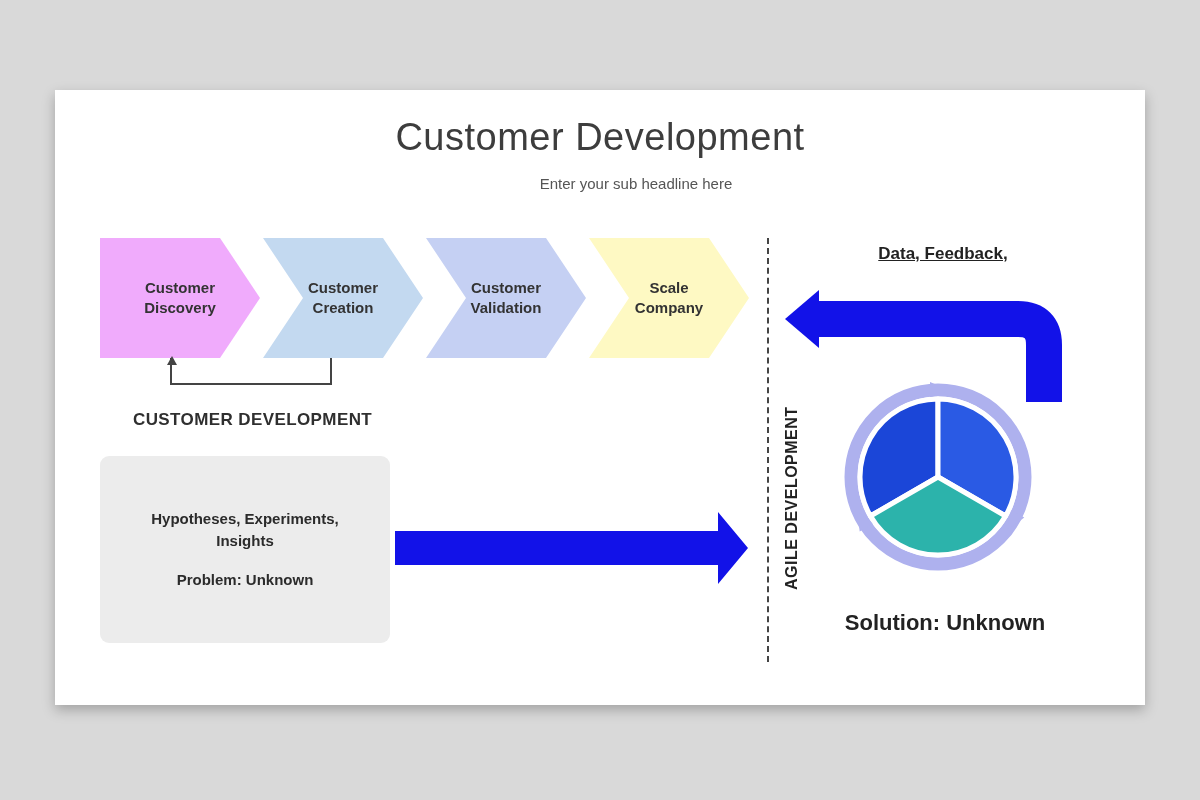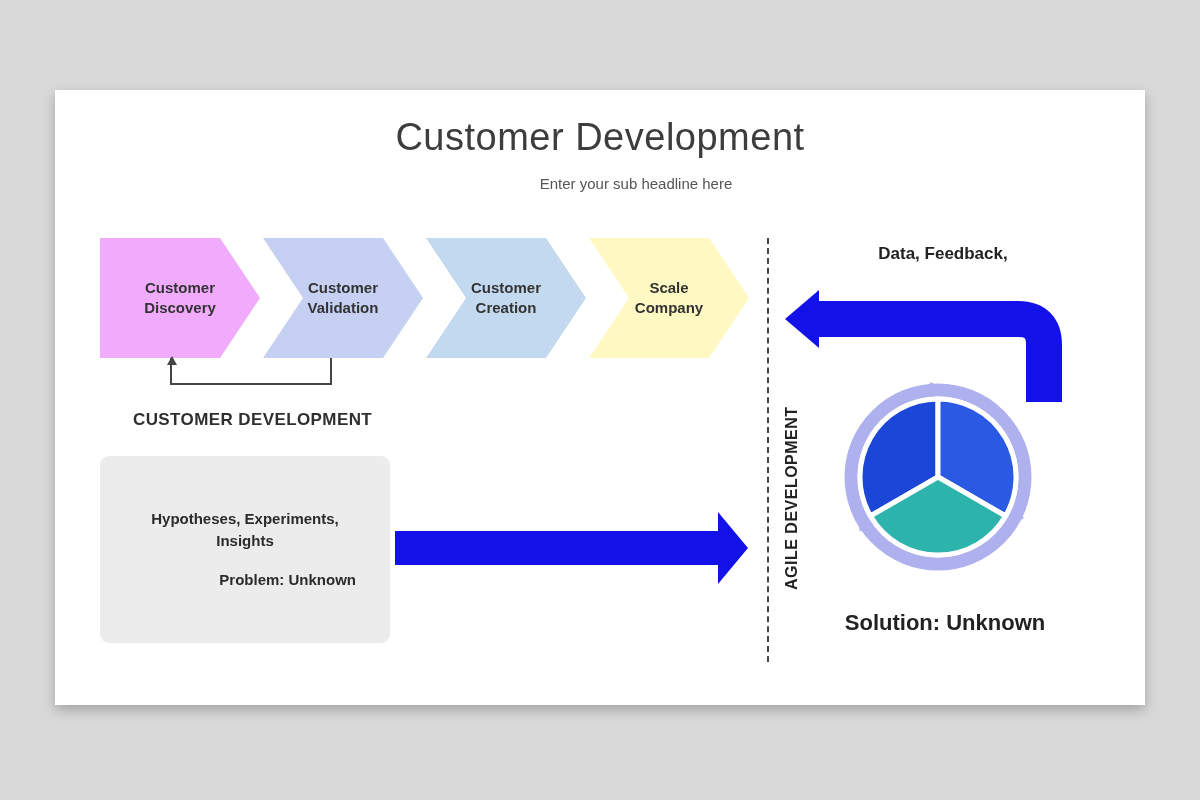--- a/index.html
+++ b/index.html
@@ -64,21 +64,21 @@
   .process-caption {
     position:absolute; left:78px; top:320px;
     font-size:17px; font-weight:bold; color:#2f2f2f;
     letter-spacing:0.4px;
   }
 
   .hypo-box {
     position:absolute; left:45px; top:366px;
     width:290px; height:187px;
     background:#ececec; border-radius:9px;
-    display:flex; flex-direction:column; align-items:flex-end; justify-content:center;
+    display:flex; flex-direction:column; align-items:center; justify-content:center;
     gap:16px; padding:0 34px; box-sizing:border-box;
     text-align:center;
   }
   .hypo-line {
     font-size:15px; font-weight:bold; color:#2b2b2b; line-height:1.5;
   }
 
   .problem-arrow {
     position:absolute; left:340px; top:422px;
     width:353px; height:72px;
@@ -93,21 +93,21 @@
     position:absolute; left:728px; top:300px; height:200px;
     writing-mode:vertical-rl; transform:rotate(180deg);
     display:flex; align-items:center;
     font-size:16px; font-weight:bold; color:#222222;
     letter-spacing:0.5px; white-space:nowrap;
   }
 
   .feedback-text {
     position:absolute; left:768px; top:153px; width:240px;
     text-align:center; font-size:17px; font-weight:bold;
-    color:#222222; line-height:1.3;
+    color:#222222; line-height:1.3;text-decoration:underline;
   }
   .elbow {
     position:absolute; left:728px; top:200px;
     width:330px; height:125px;
   }
   .cycle {
     position:absolute; left:783px; top:287px;
     width:200px; height:200px;
   }
   .solution-label {
@@ -120,25 +120,25 @@
 
 <div class="slide">
 
   <h1 class="slide-title">Customer Development</h1>
   <div class="slide-subtitle">Enter your sub headline here</div>
 
   <div class="chevrons">
     <div class="chev chev-first" style="background: #f0abfc;">
       <span class="chev-label">Customer Discovery</span>
     </div>
+    <div class="chev" style="background: rgb(195, 217, 240);">
+      <span class="chev-label">Customer Creation</span>
+    </div>
     <div class="chev" style="background: rgb(197, 208, 243);">
       <span class="chev-label">Customer Validation</span>
-    </div>
-    <div class="chev" style="background: rgb(195, 217, 240);">
-      <span class="chev-label">Customer Creation</span>
     </div>
     <div class="chev" style="background: #fef9c3;">
       <span class="chev-label">Scale Company</span>
     </div>
   </div>
 
   <div class="loop">
     <div class="loop-arrowhead"></div>
   </div>
 

